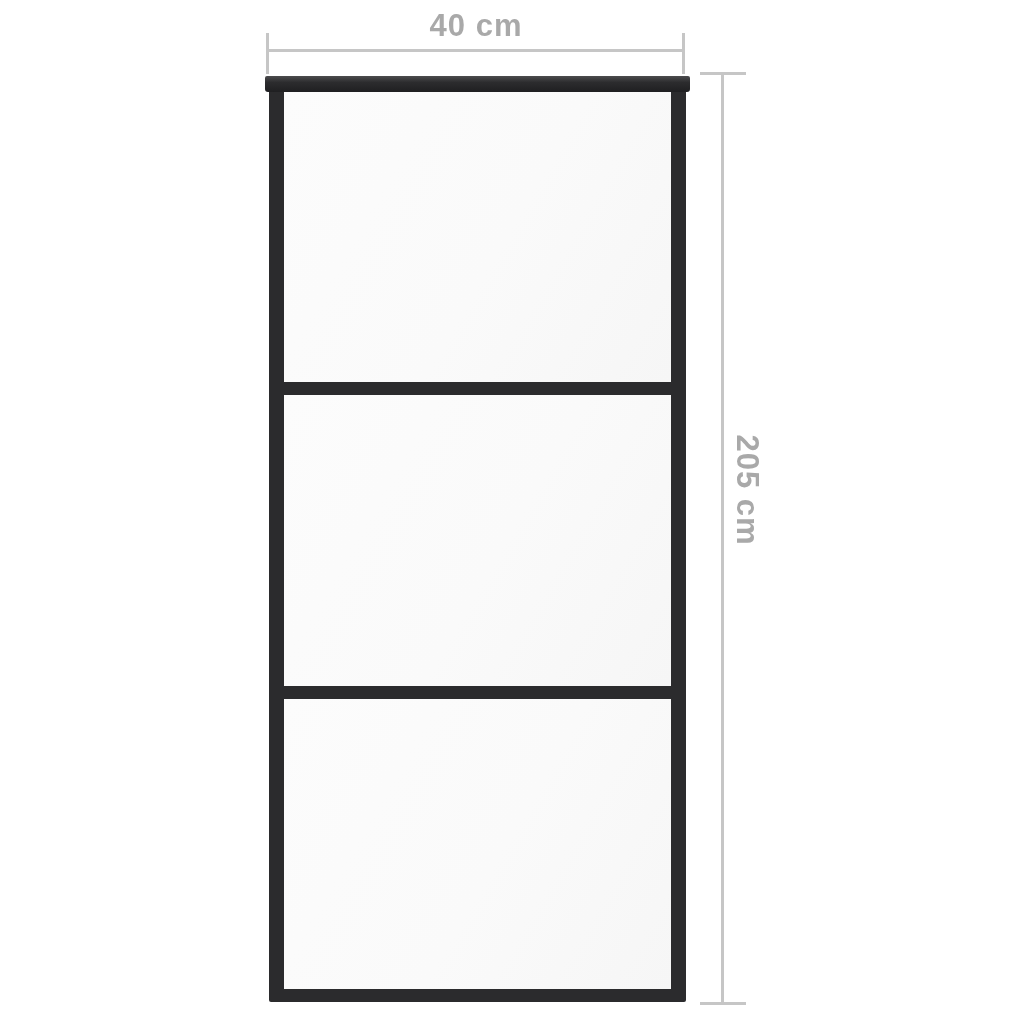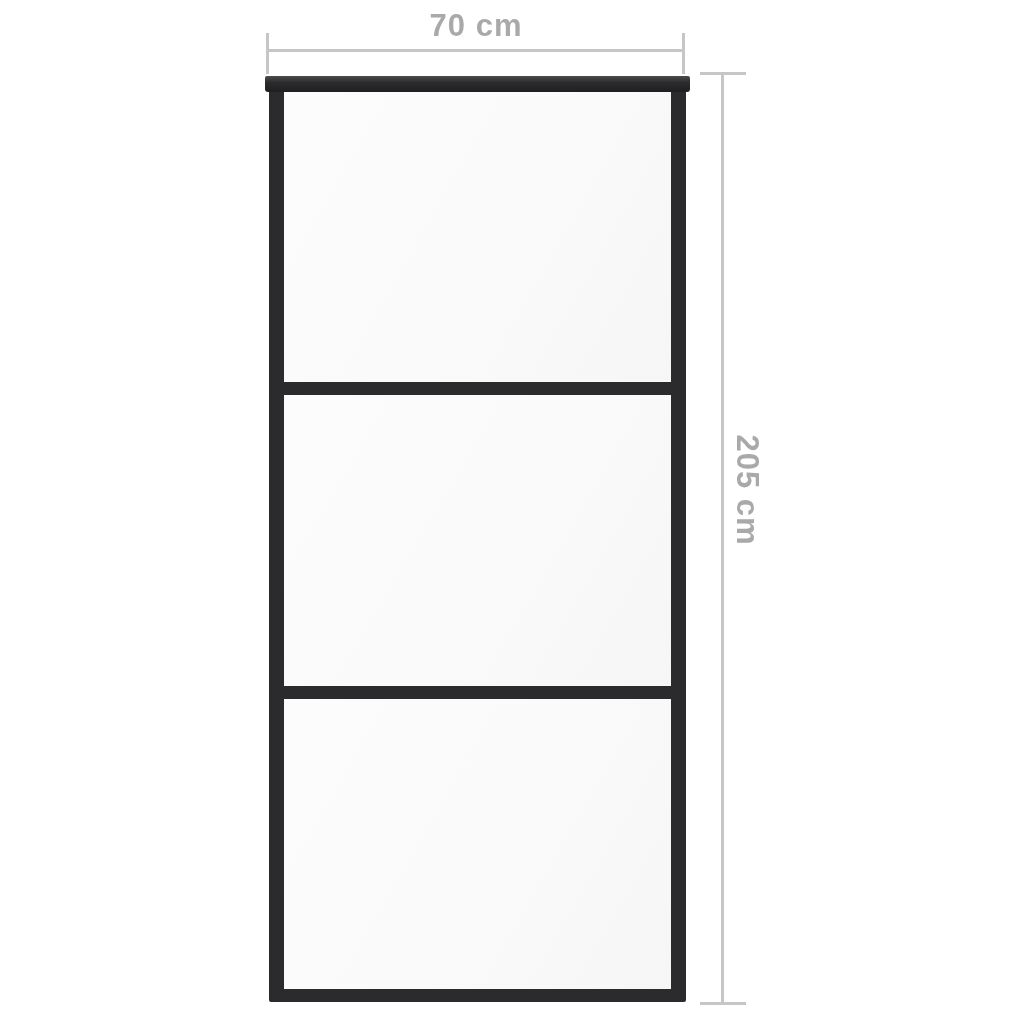--- a/index.html
+++ b/index.html
@@ -99,21 +99,21 @@
     letter-spacing: 1px;
     color: var(--dimtext);
     transform: translate(-50%, -50%) rotate(90deg);
   }
 </style>
 </head>
 <body>
 
 <div class="canvas">
 
-  <div class="dim-label-h">70 cm</div>
+  <div class="dim-label-h">40 cm</div>
   <div class="dim-line-h"></div>
   <div class="dim-tick-v left"></div>
   <div class="dim-tick-v right"></div>
 
   <div class="door-header"></div>
   <div class="door-body">
 
   <div class="glass-panel"></div>
       <div class="glass-panel"></div>
       <div class="glass-panel"></div>

